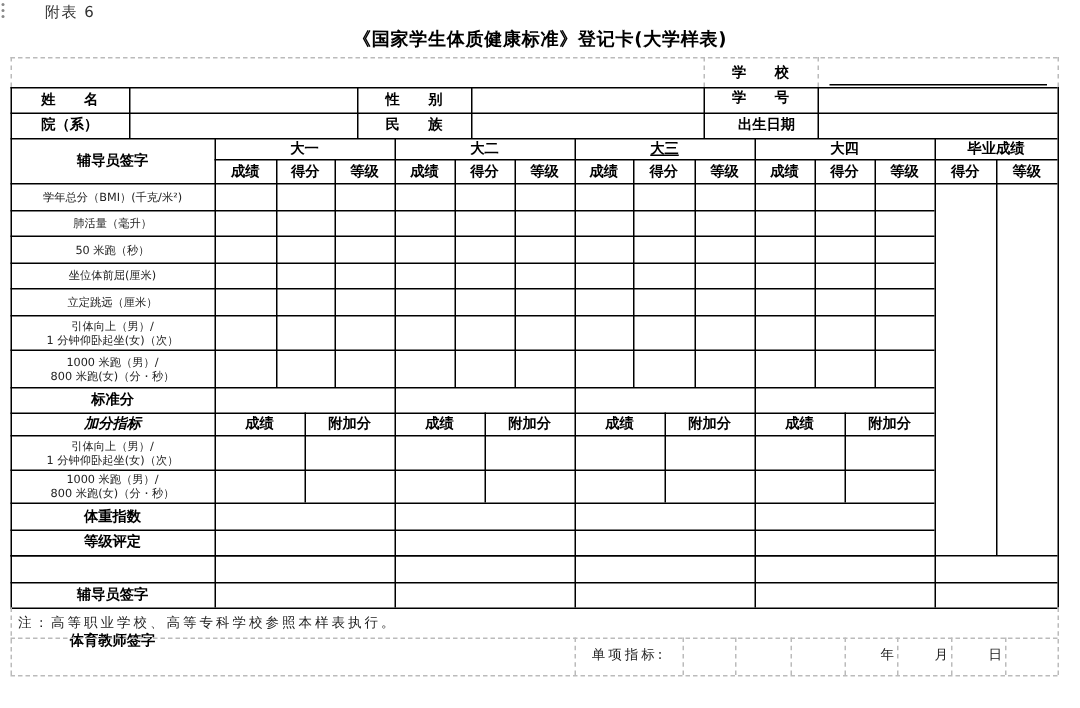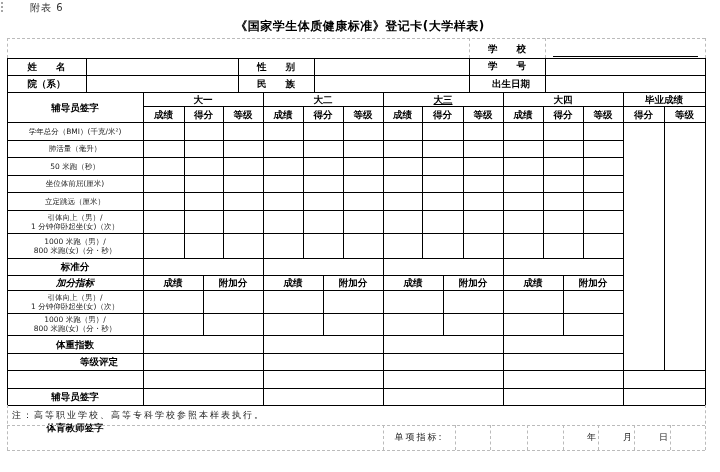--- a/index.html
+++ b/index.html
@@ -355,21 +355,21 @@
     <div class="cell " style="left: 443px; top: 313px; width: 60px; height: 22px;"></div>
     <div class="cell " style="left: 503px; top: 313px; width: 60px; height: 22px;"></div>
     <div class="cell " style="left: 563px; top: 313px; width: 60px; height: 22px;"></div>
     <div class="cell b" style="left: 7px; top: 335px; width: 136px; height: 18px;">
       <span style="white-space: pre-line;">体重指数</span>
     </div>
     <div class="cell " style="left: 143px; top: 335px; width: 120px; height: 18px;"></div>
     <div class="cell " style="left: 263px; top: 335px; width: 120px; height: 18px;"></div>
     <div class="cell " style="left: 383px; top: 335px; width: 120px; height: 18px;"></div>
     <div class="cell " style="left: 503px; top: 335px; width: 120px; height: 18px;"></div>
-    <div class="cell b" style="left: 7px; top: 353px; width: 136px; height: 17px; margin-left: 24px;">
+    <div class="cell b" style="left: 7px; top: 353px; width: 136px; height: 17px;">
       <span style="white-space: pre-line;">等级评定</span>
     </div>
     <div class="cell " style="left: 143px; top: 353px; width: 120px; height: 17px;"></div>
     <div class="cell " style="left: 263px; top: 353px; width: 120px; height: 17px;"></div>
     <div class="cell " style="left: 383px; top: 353px; width: 120px; height: 17px;"></div>
     <div class="cell " style="left: 503px; top: 353px; width: 120px; height: 17px;"></div>
     <div class="cell b" style="left: 7px; top: 370px; width: 136px; height: 18px; margin-top: 48px;">
       <span style="white-space: pre-line;">体育教师签字</span>
     </div>
     <div class="cell " style="left: 143px; top: 370px; width: 120px; height: 18px;"></div>

